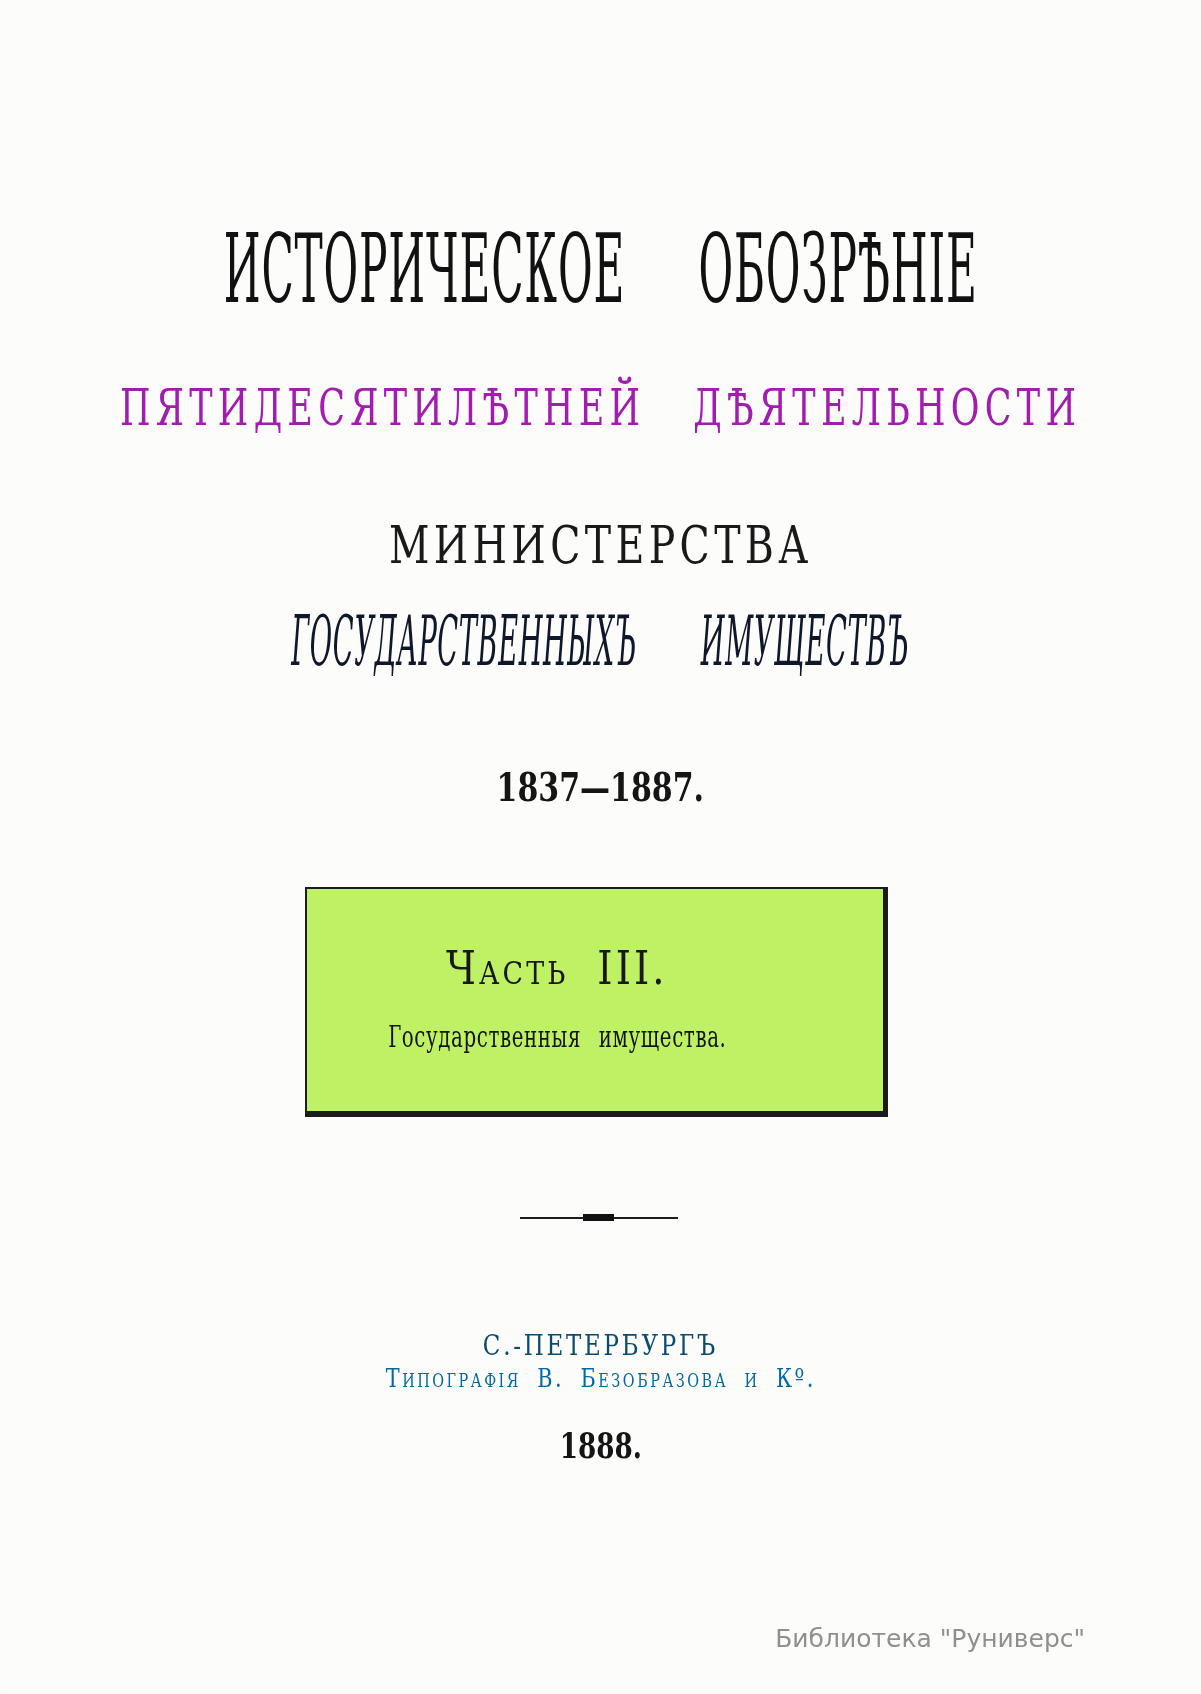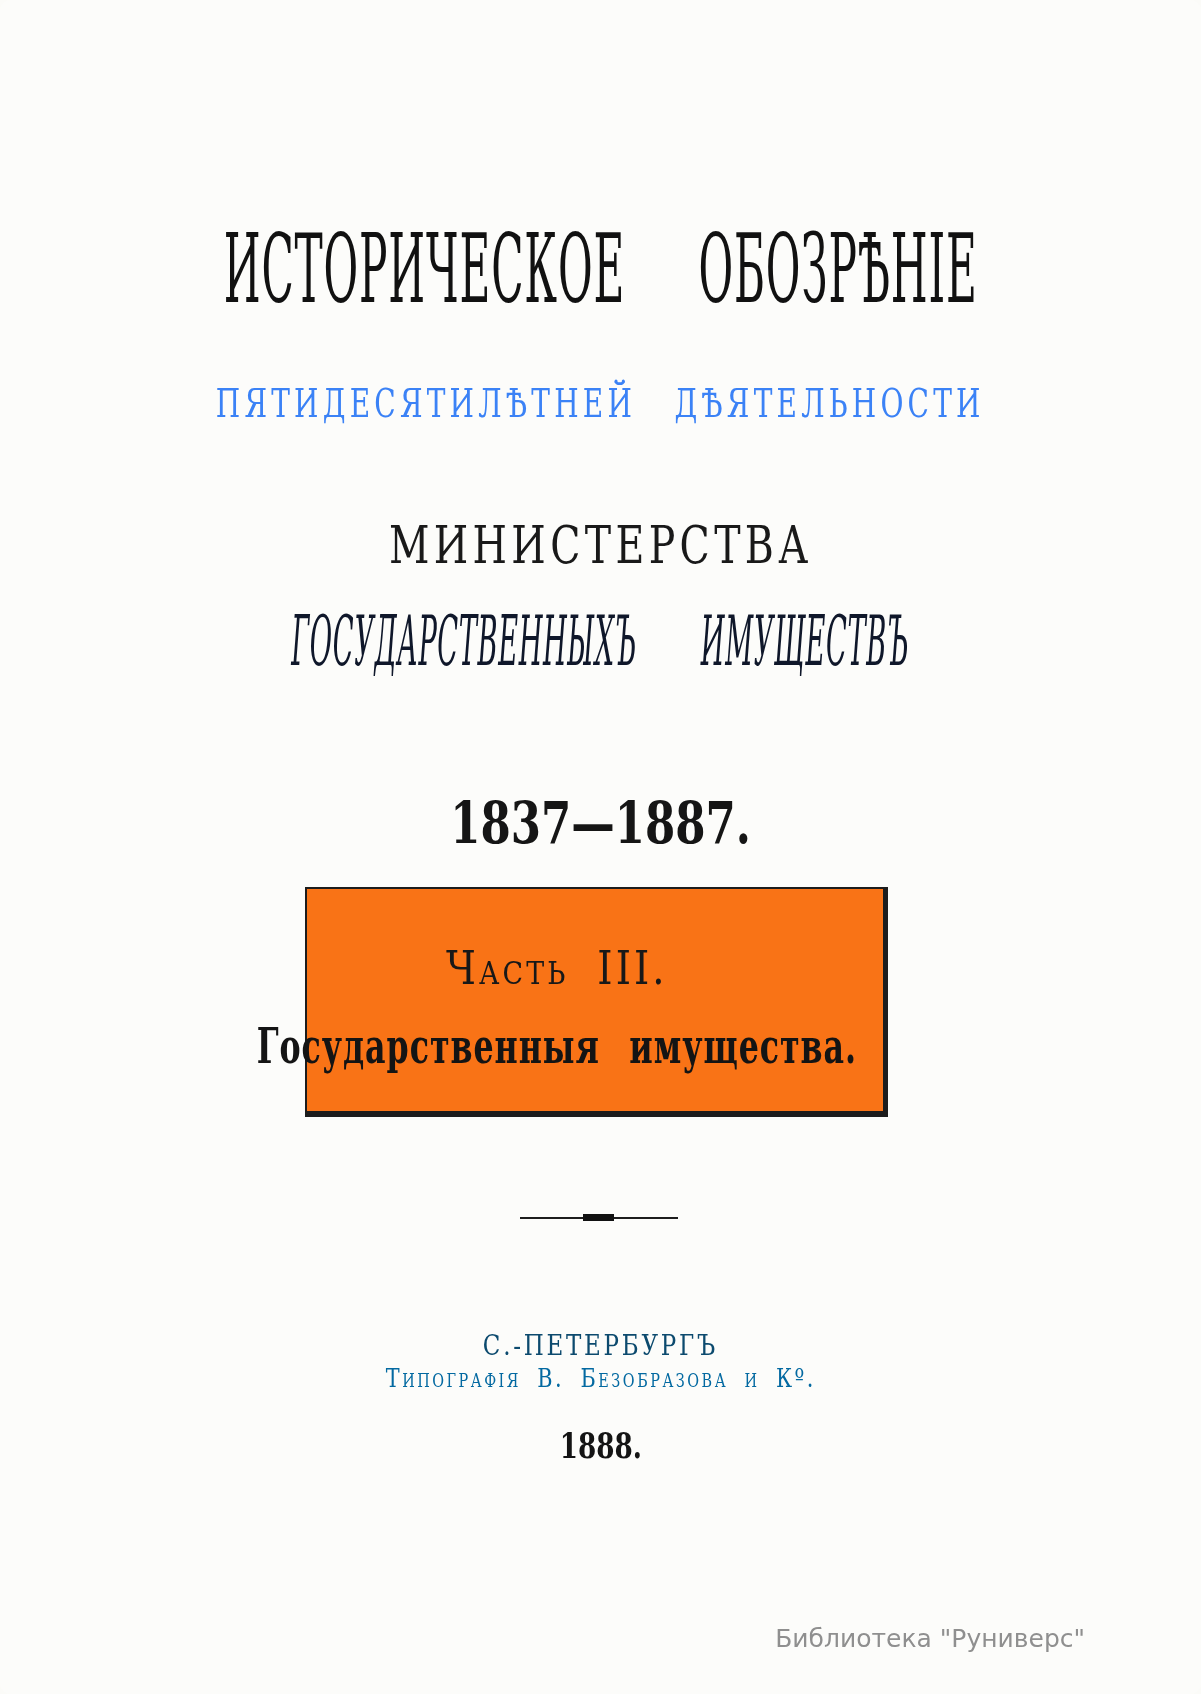--- a/index.html
+++ b/index.html
@@ -37,22 +37,22 @@
   .title-main > span {
     transform: scaleX(0.44);
     transform-origin: center;
     letter-spacing: 0.02em;
     word-spacing: 1.4em;
   }
 
   
   .title-sub {
     top: 383px;
-    font-size: 40px;
-    color: #3b82f6;
+    font-size: 50px;
+    color: #a21caf;
   }
   .title-sub > span {
     transform: scaleX(0.70);
     transform-origin: center;
     letter-spacing: 0.15em;
     word-spacing: 0.9em;
   }
 
   
   .title-ministry {
@@ -76,41 +76,41 @@
   }
   .title-estates > span {
     transform: scaleX(0.39);
     transform-origin: center;
     letter-spacing: 0.02em;
     word-spacing: 2em;
   }
 
   
   .years {
-    top: 794px;
-    font-size: 58px;
+    top: 767px;
+    font-size: 40px;
     font-weight: bold;
     color: #151515;
   }
   .years > span {
     transform: scaleX(0.75);
     transform-origin: center;
   }
 
   
   .part-box {
     position: absolute;
     left: 305px;
     top: 887px;
     width: 576px;
     height: 222px;
     border: 2px solid #1c1c1c;
     border-right-width: 5px;
     border-bottom-width: 6px;
-    background: #f97316;
+    background: #bef264;
   }
   .part-box-inner {
     position: absolute;
     left: 0;
     right: 0;
     top: 0;
     bottom: 0;
     transform: translateX(-38px);
   }
   .part-label {
@@ -120,22 +120,22 @@
     color: #181818;
   }
   .part-label > span {
     transform: scaleX(0.84);
     transform-origin: center;
     letter-spacing: 0.08em;
     word-spacing: 0.35em;
   }
   .part-subtitle {
     top: 133px;
-    font-size: 48px;
-    font-weight: bold;
+    font-size: 30px;
+    font-weight: normal;
     color: #141414;
   }
   .part-subtitle > span {
     transform: scaleX(0.66);
     transform-origin: center;
     letter-spacing: 0.03em;
     word-spacing: 0.55em;
   }
 
   

